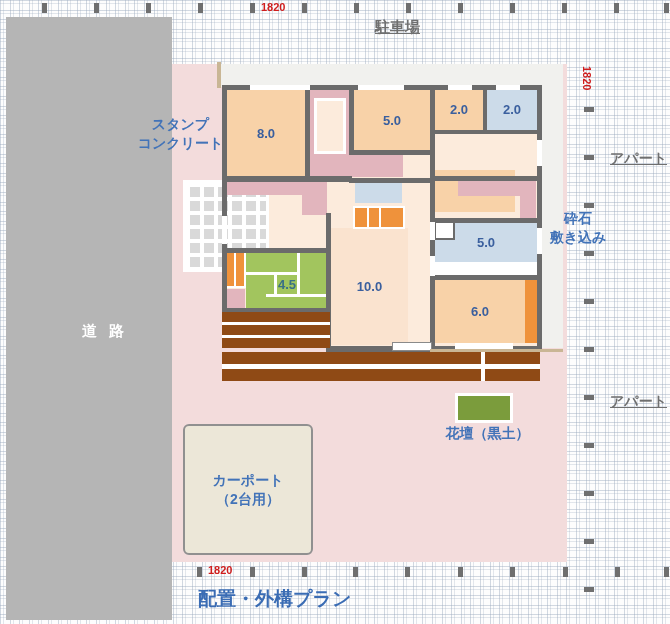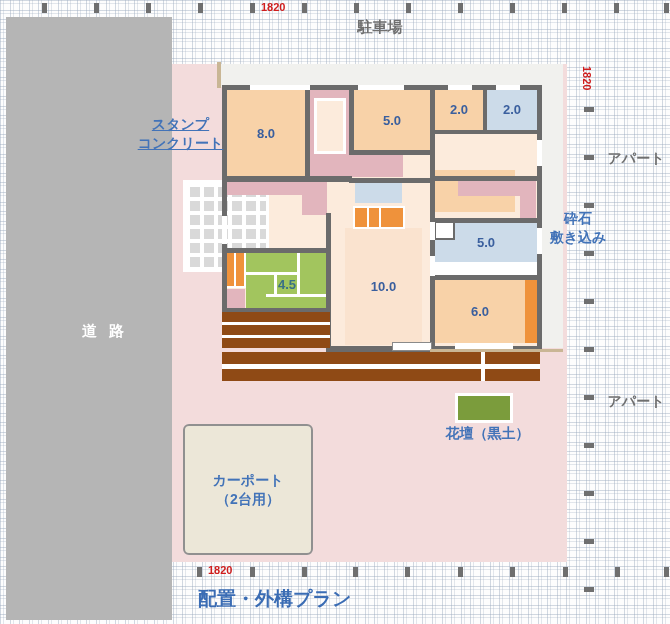--- a/index.html
+++ b/index.html
@@ -9,21 +9,21 @@
     background-color:#fdfdfd;
     background-image:
       repeating-linear-gradient(to right, rgba(155,170,190,.45) 0 1px, transparent 1px 3px, rgba(155,170,190,.28) 3px 4px, transparent 4px 9.6px),
       repeating-linear-gradient(to bottom, rgba(155,170,190,.45) 0 1px, transparent 1px 3px, rgba(155,170,190,.28) 3px 4px, transparent 4px 9.6px);
   }
   .abs{position:absolute;}
   .tick{position:absolute;background:#6f6f6f;}
   .dim{position:absolute;color:#cf1d1d;font-weight:bold;font-size:11px;line-height:13px;text-align:center;}
   .dim-v{writing-mode:vertical-rl;}
   .lbl-blue{position:absolute;color:#4273b8;font-weight:bold;font-size:14px;line-height:19px;text-align:center;}
-  .lbl-gray{position:absolute;color:#6f6f6f;font-weight:bold;font-size:15px;line-height:18px;text-align:center;}
+  .lbl-gray{position:absolute;color:#6f6f6f;font-weight:bold;font-size:15px;line-height:18px;text-align:right;text-decoration:underline;}
   .room{position:absolute;display:flex;align-items:center;justify-content:center;}
   .num{color:#3a5f9e;font-weight:bold;font-size:13px;}
   .num-teal{color:#3a7086;font-weight:bold;font-size:13px;}
   .road-label{position:absolute;left:16px;top:305px;width:100%;text-align:center;color:#ffffff;font-weight:bold;font-size:15px;letter-spacing:4px;}
   .wall{position:absolute;}
   .gap{position:absolute;background:#ffffff;}
   .tiles{
     position:absolute;border:3px solid #fff;background-color:#d9d9d9;
     background-image:
       repeating-linear-gradient(to right, #fff 0 4px, transparent 4px 14px),
@@ -113,21 +113,21 @@
   </div>
   <div class="room" style="left: 435px; top: 89px; width: 48px; height: 41px; background-color: rgb(248, 210, 168);">
     <span class="num">2.0</span>
   </div>
   <div class="room" style="left: 487px; top: 89px; width: 50px; height: 41px; background-color: rgb(204, 219, 233);">
     <span class="num">2.0</span>
   </div>
   <div class="room" style="left: 435px; top: 144px; width: 80px; height: 42px; background-color: rgb(248, 210, 168); margin-top: 26px;">
     <span class="num">4.0</span>
   </div>
-  <div class="room" style="left: 345px; top: 228px; width: 77px; height: 117px; background-color: rgb(250, 227, 207);">
+  <div class="room" style="left: 331px; top: 228px; width: 77px; height: 117px; background-color: rgb(250, 227, 207);">
     <span class="num">10.0</span>
   </div>
   <div class="room" style="left: 435px; top: 223px; width: 102px; height: 39px; background-color: rgb(204, 219, 233);">
     <span class="num">5.0</span>
   </div>
   <div class="abs" style="left: 435px; top: 262px; width: 102px; height: 13px; background-color: rgb(255, 255, 255);"></div>
   <div class="room" style="left: 435px; top: 280px; width: 90px; height: 63px; background-color: rgb(248, 210, 168);">
     <span class="num">6.0</span>
   </div>
   <div class="abs" style="left: 525px; top: 280px; width: 12px; height: 63px; background-color: rgb(239, 146, 59);"></div>
@@ -204,20 +204,20 @@
     <span class="lbl-blue">（2台用）</span>
   </div>
 
   <span class="lbl-gray" style="left:340px;top:18px;width:80px;">駐車場</span>
   <div class="lbl-blue" style="left:540px;top:209px;width:76px;">
     <div>砕石</div>
     <div>敷き込み</div>
   </div>
   <span class="lbl-gray" style="left:605px;top:149px;width:62px;font-size:14px;">アパート</span>
   <span class="lbl-gray" style="left:605px;top:392px;width:62px;font-size:14px;">アパート</span>
-  <div class="lbl-blue" style="left:128px;top:115px;width:105px;text-decoration:underline;">
+  <div class="lbl-blue" style="left:128px;top:115px;width:105px;">
     <div>スタンプ</div>
     <div>コンクリート</div>
   </div>
 
   <span class="footer-title" style="left:198px;top:586px;">配置・外構プラン</span>
 
 </div>
 
 </body></html>

